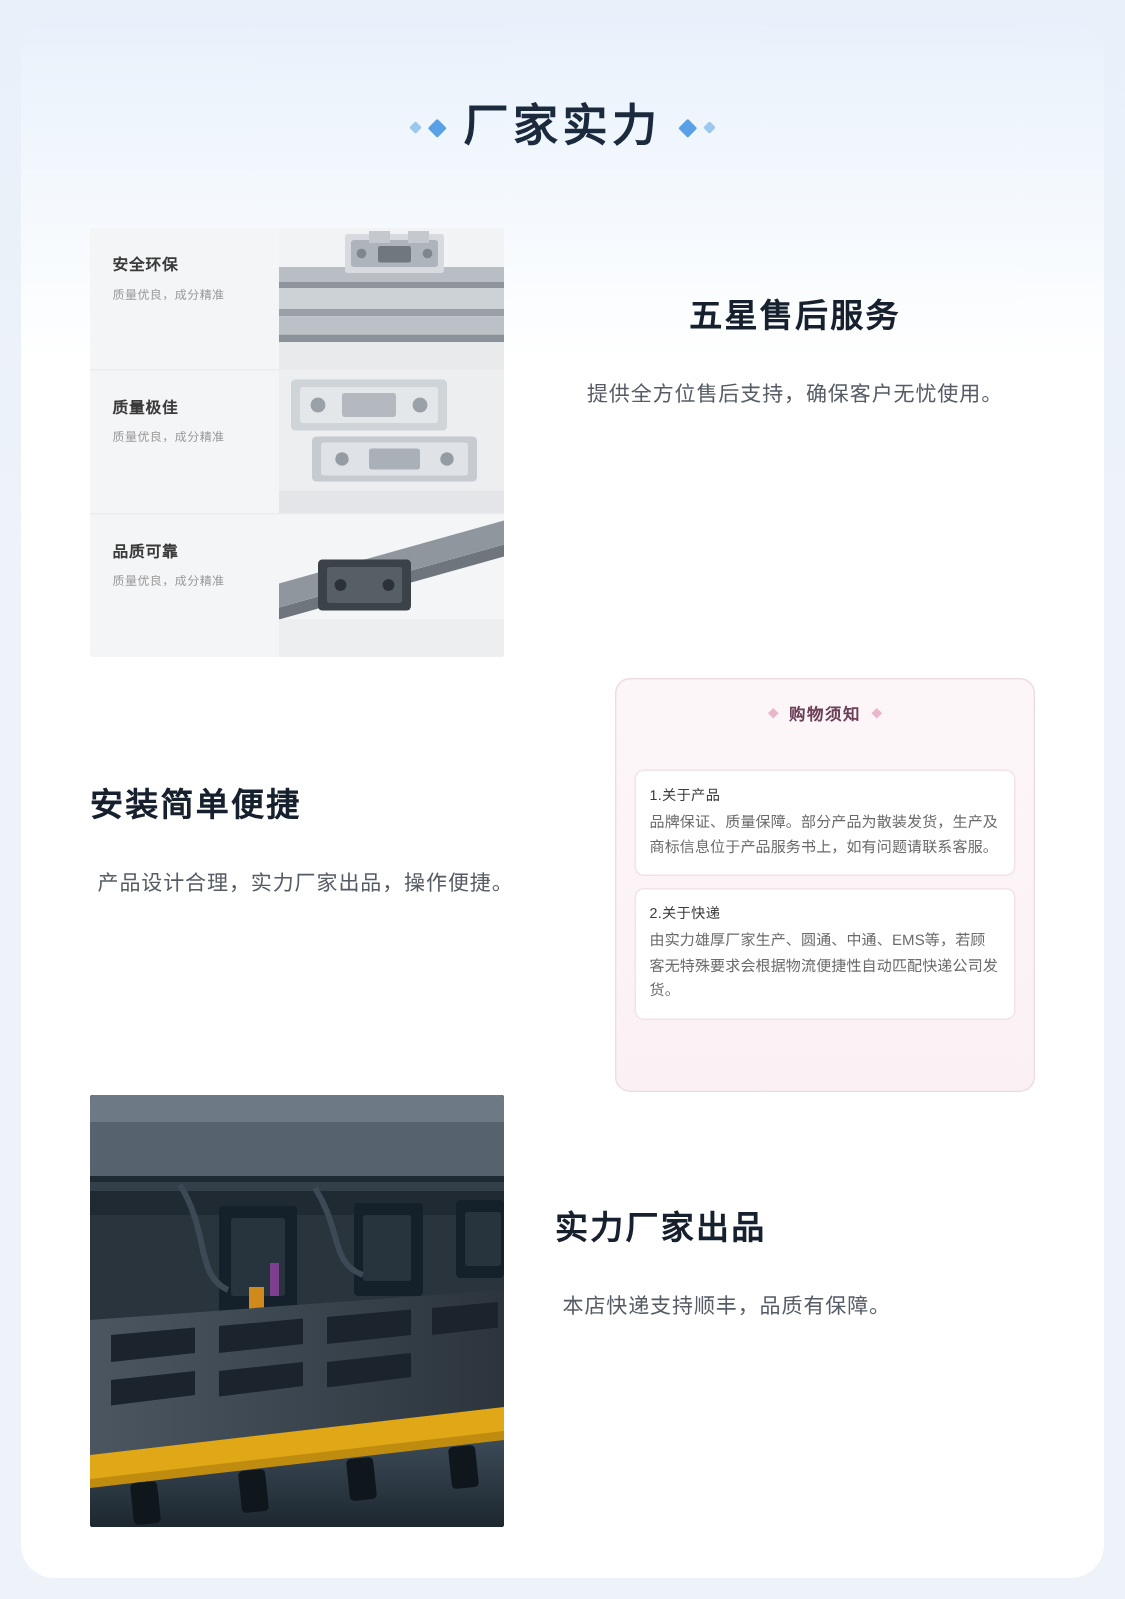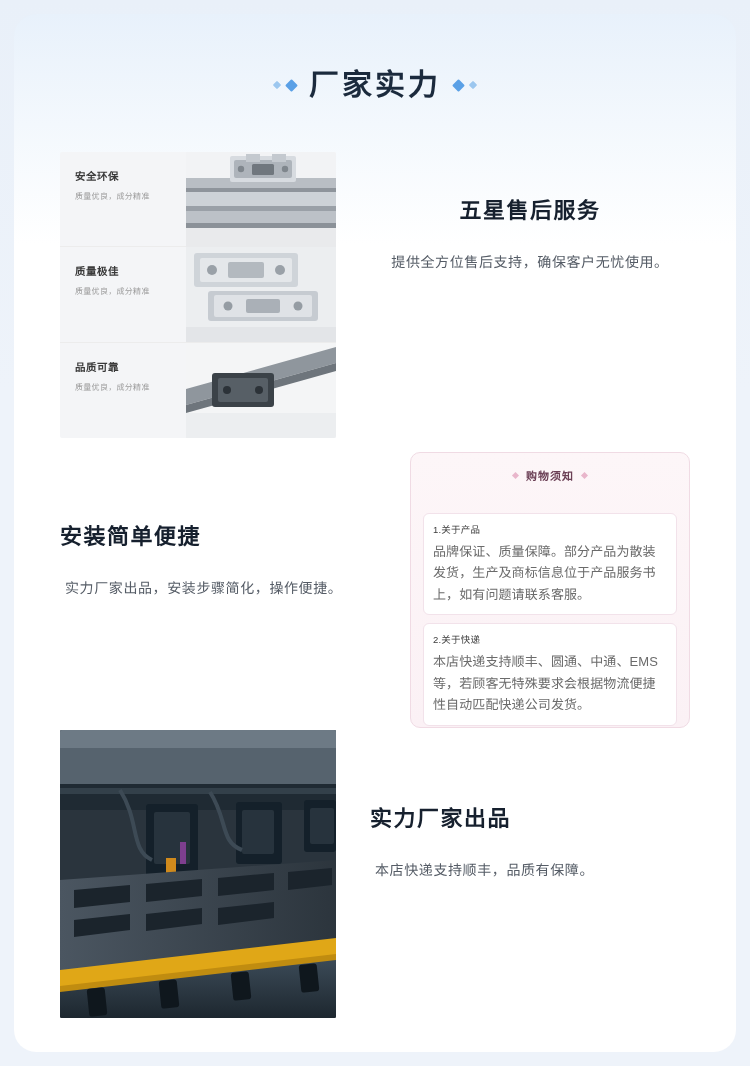--- a/index.html
+++ b/index.html
@@ -198,21 +198,21 @@
   }
   .notice-item:last-child { margin-bottom: 0; }
   .ni-title {
     font-size: 9.5px;
     font-weight: normal;
     color: #3b3b3b;
     margin-bottom: 5px;
     letter-spacing: .2px;
   }
   .ni-body {
-    font-size: 13px;
+    font-size: 10px;
     color: #6b6b6b;
     line-height: 1.65;
     letter-spacing: .1px;
   }
 
   
   .sec3 {
     position: absolute;
     top: 716px;
     left: 0;
@@ -338,37 +338,37 @@
 
       <div class="sec1-text">
         <h2 class="h-title">五星售后服务</h2>
         <p class="h-body">提供全方位售后支持，确保客户无忧使用。</p>
       </div>
     </div>
 
     <div class="sec2">
       <div class="sec2-text">
         <h2 class="h-title">安装简单便捷</h2>
-        <p class="h-body">实力厂家出品，安装步骤简化，操作便捷。</p>
+        <p class="h-body">产品设计合理，实力厂家出品，操作便捷。</p>
       </div>
 
       <div class="notice">
         <div class="notice-head">
           <span class="d"></span>
           <span>购物须知</span>
           <span class="d"></span>
         </div>
 
         <div class="notice-item">
           <div class="ni-title">1.关于产品</div>
           <div class="ni-body">品牌保证、质量保障。部分产品为散装发货，生产及商标信息位于产品服务书上，如有问题请联系客服。</div>
         </div>
         <div class="notice-item">
           <div class="ni-title">2.关于快递</div>
-          <div class="ni-body">本店快递支持顺丰、圆通、中通、EMS等，若顾客无特殊要求会根据物流便捷性自动匹配快递公司发货。</div>
+          <div class="ni-body">由实力雄厚厂家生产、圆通、中通、EMS等，若顾客无特殊要求会根据物流便捷性自动匹配快递公司发货。</div>
         </div>
       </div>
     </div>
 
     <div class="sec3">
       <div class="sec3-img">
         <svg width="276" height="288" viewBox="0 0 276 288">
           <defs>
             <linearGradient id="floorG" x1="0" y1="0" x2="0" y2="1">
               <stop offset="0%" stop-color="#3b4a57"></stop>

